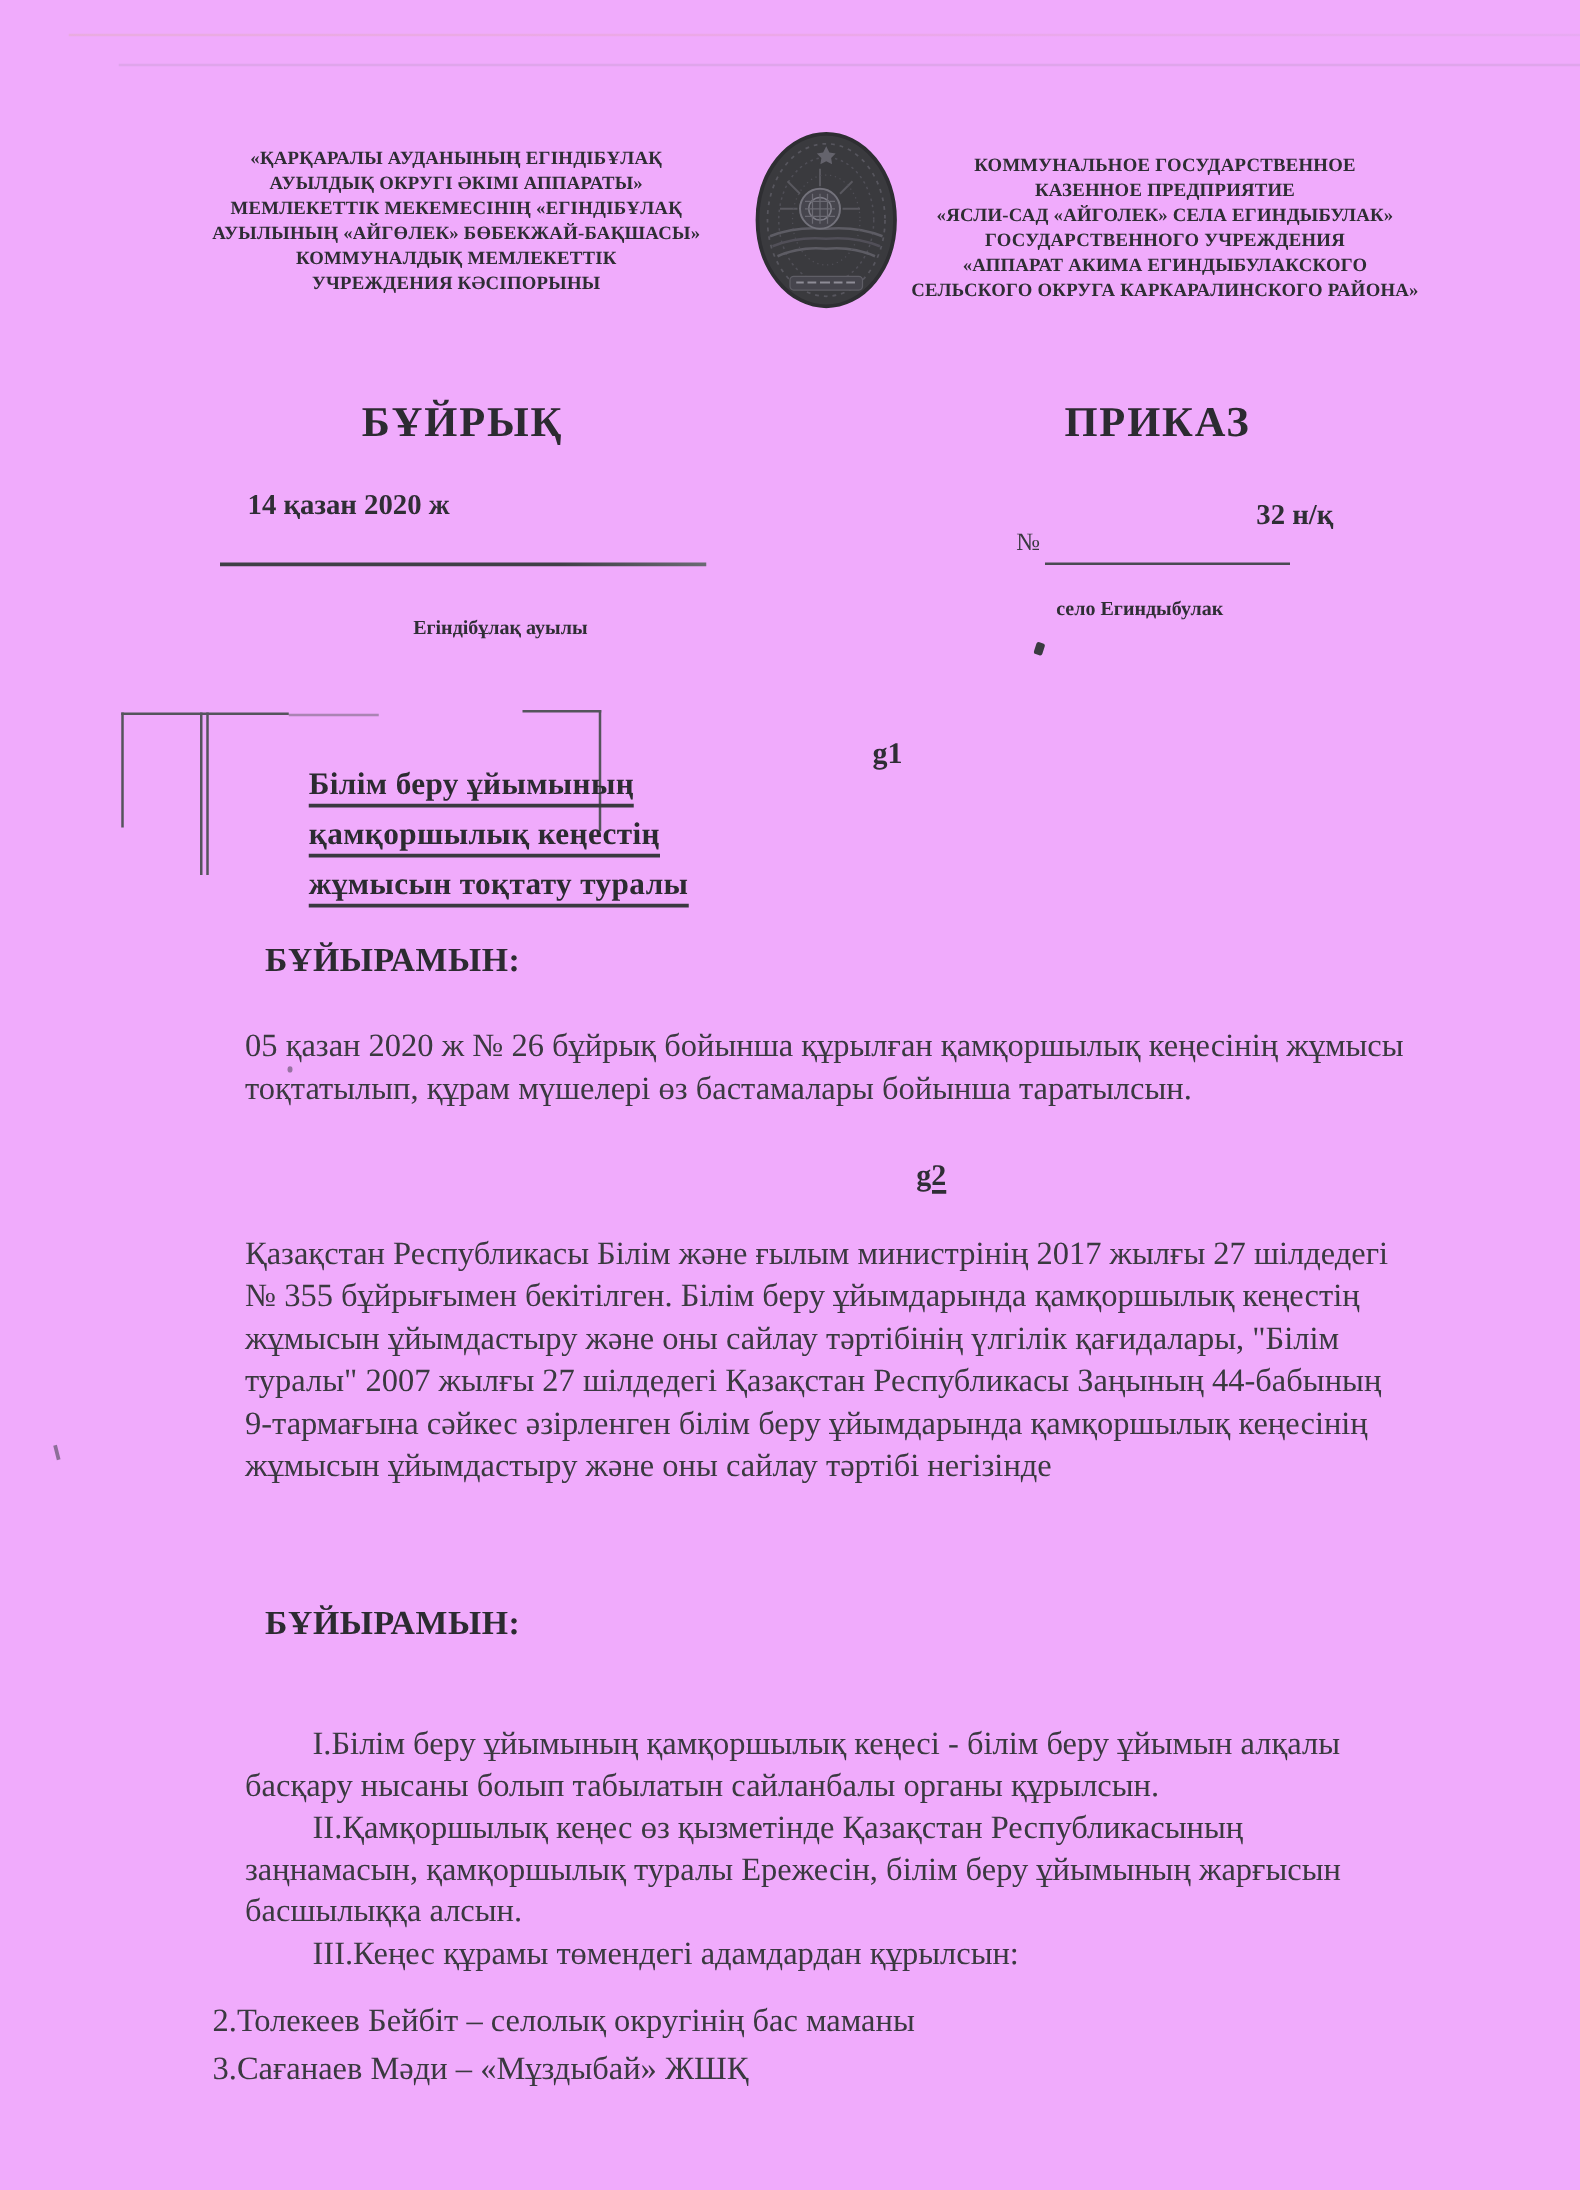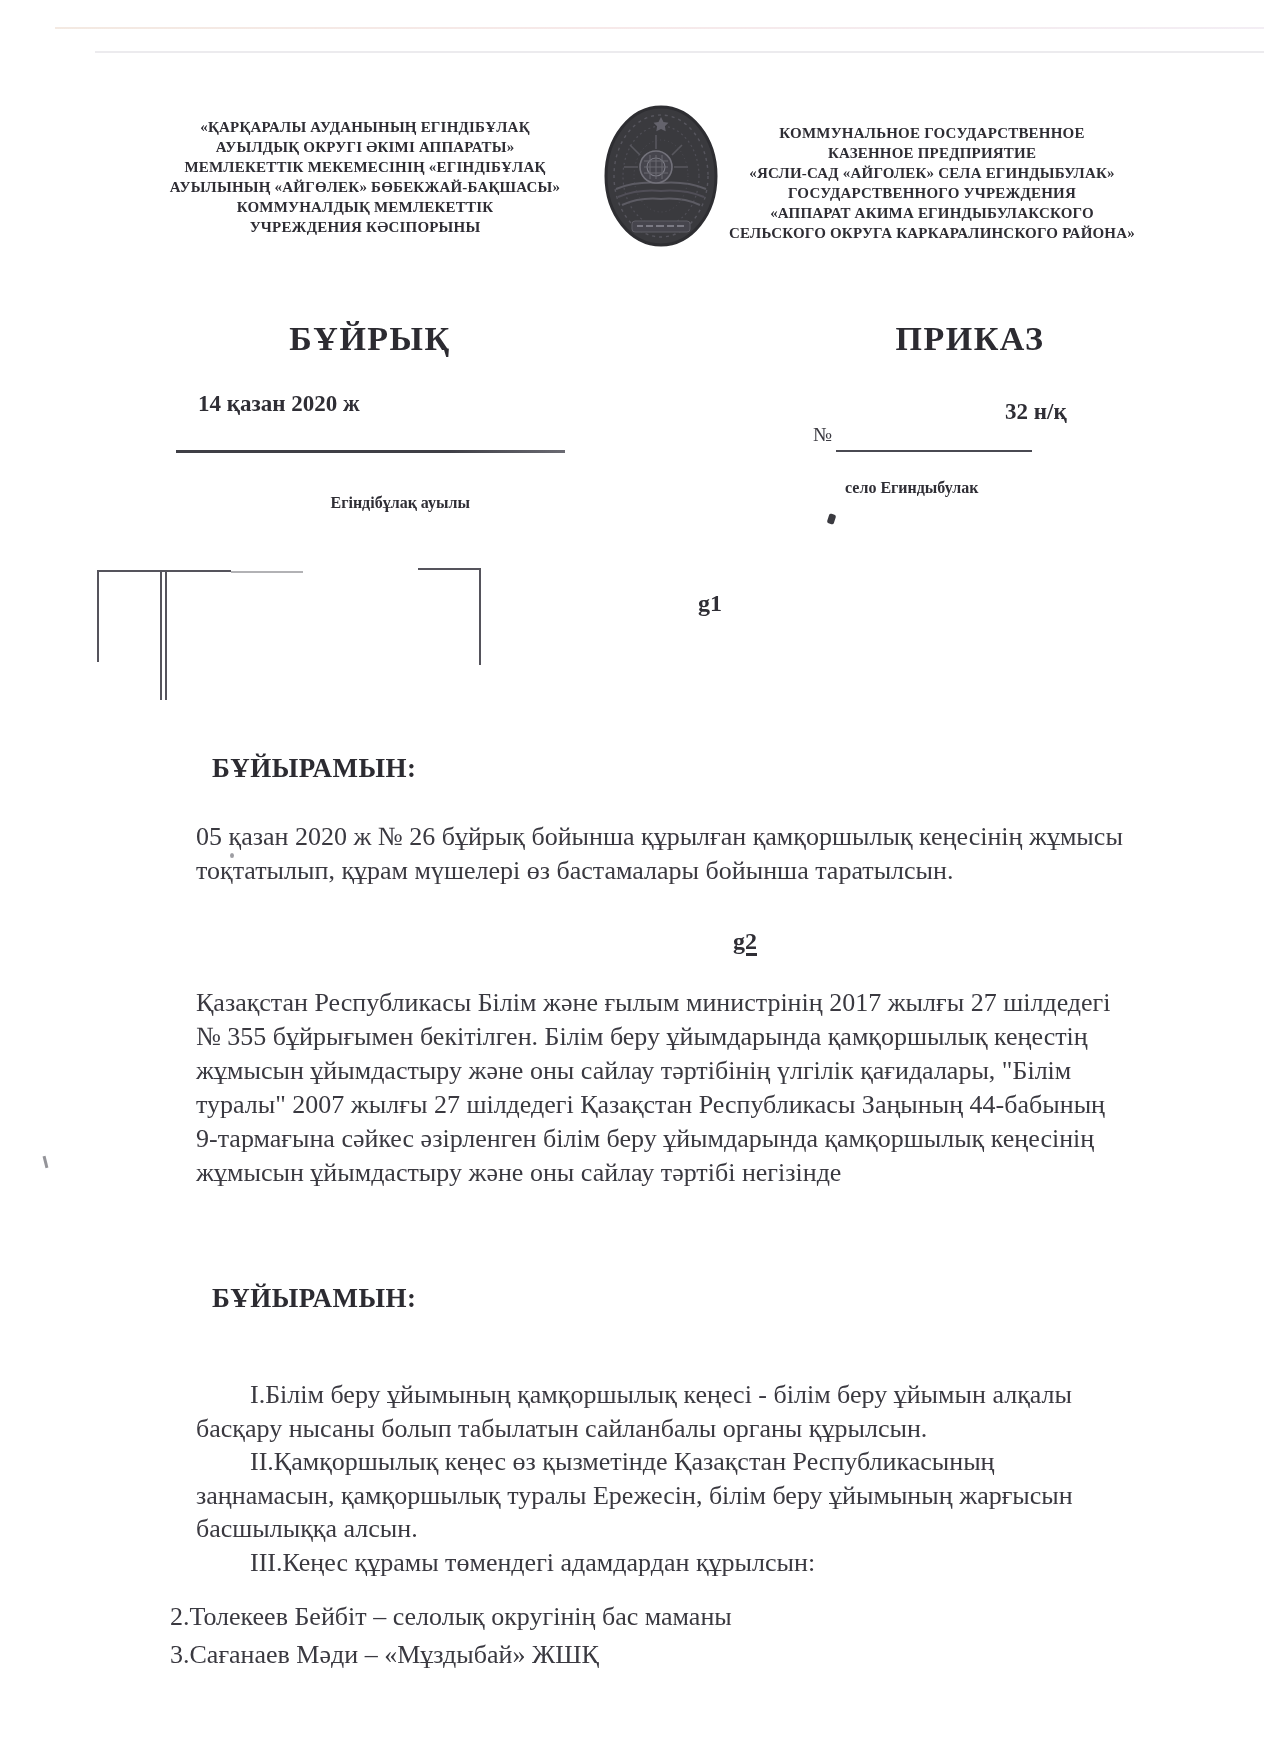--- a/index.html
+++ b/index.html
@@ -1,20 +1,20 @@
 <!DOCTYPE html>
 <html><head>
 <meta charset="utf-8">
 <style>
   html,body{margin:0;padding:0;background:#e8e8e6;}
   #page{
     position:relative;
     width:1264px;height:1752px;
     margin:0 auto;
-    background:#ffffff;
+    background:#f0abfc;
     font-family:"Liberation Serif","DejaVu Serif",serif;
     color:#3a3940;
     overflow:hidden;
   }
   .abs{position:absolute;}
   
   .scanline{height:2px;opacity:.5;}
   .scanline.s1{left:55px;top:27px;width:1209px;
     background:linear-gradient(90deg,rgba(213,176,148,.55),rgba(219,158,158,.45) 45%,rgba(196,168,201,.4));}
   .scanline.s2{left:95px;top:51px;width:1169px;background:rgba(150,140,160,.35);}
@@ -24,21 +24,21 @@
     text-align:center;color:#2e2d34;letter-spacing:.2px;
   }
   .org div{white-space:nowrap;}
   .org-left{left:160px;top:117px;width:410px;}
   .org-right{left:722px;top:123px;width:420px;}
   
   .emblem{left:604px;top:105px;width:114px;height:142px;}
   
   .doc-title{font-size:34px;font-weight:bold;letter-spacing:1.5px;color:#2c2b31;text-align:center;}
   .title-kk{left:170px;top:320px;width:400px;}
-  .title-ru{left:770px;top:320px;width:400px;}
+  .title-ru{left:726px;top:320px;width:400px;}
   .date-kk{left:198px;top:391px;font-size:23px;font-weight:bold;color:#2f2e35;}
   .num-val{left:1005px;top:399px;font-size:23px;font-weight:bold;color:#2f2e35;}
   .num-label{left:813px;top:423px;font-size:20px;color:#3a3940;}
   .num-line{left:836px;top:450px;width:196px;height:2px;background:#4a4a52;}
   .rule-left{left:176px;top:450px;width:389px;height:3px;
     background:linear-gradient(90deg,#3f3f46 70%,#6a6a72);}
   .place{font-size:16px;font-weight:bold;color:#2f2e35;}
   .place-kk{left:230px;top:494px;width:240px;text-align:right;}
   .place-ru{left:845px;top:479px;text-align:center;}
   
@@ -142,20 +142,25 @@
   <div class="abs art art-a-v2"></div>
   <div class="abs art art-a-v3"></div>
   <div class="abs art art-b-h"></div>
   <div class="abs art art-b-v"></div>
   <div class="abs speck1"></div>
   <div class="abs speck2"></div>
   <div class="abs speck3"></div>
 
   <div class="abs g-mark g1">g1</div>
 
+  <div class="abs subject">
+    <div><span>Білім беру ұйымының</span></div>
+    <div><span>қамқоршылық кеңестің</span></div>
+    <div><span>жұмысын тоқтату туралы</span></div>
+  </div>
 
   <div class="abs resolve resolve1">БҰЙЫРАМЫН:</div>
 
   <div class="abs para para1">05 қазан 2020 ж № 26 бұйрық бойынша құрылған қамқоршылық кеңесінің жұмысы тоқтатылып, құрам мүшелері өз бастамалары бойынша таратылсын.</div>
 
   <div class="abs g-mark g2">g2</div>
 
   <div class="abs para para2">Қазақстан Республикасы Білім және ғылым министрінің 2017 жылғы 27 шілдедегі № 355 бұйрығымен бекітілген. Білім беру ұйымдарында қамқоршылық кеңестің жұмысын ұйымдастыру және оны сайлау тәртібінің үлгілік қағидалары, "Білім туралы" 2007 жылғы 27 шілдедегі Қазақстан Республикасы Заңының 44-бабының 9-тармағына сәйкес әзірленген білім беру ұйымдарында қамқоршылық кеңесінің жұмысын ұйымдастыру және оны сайлау тәртібі негізінде</div>
 
   <div class="abs resolve resolve2">БҰЙЫРАМЫН:</div>

